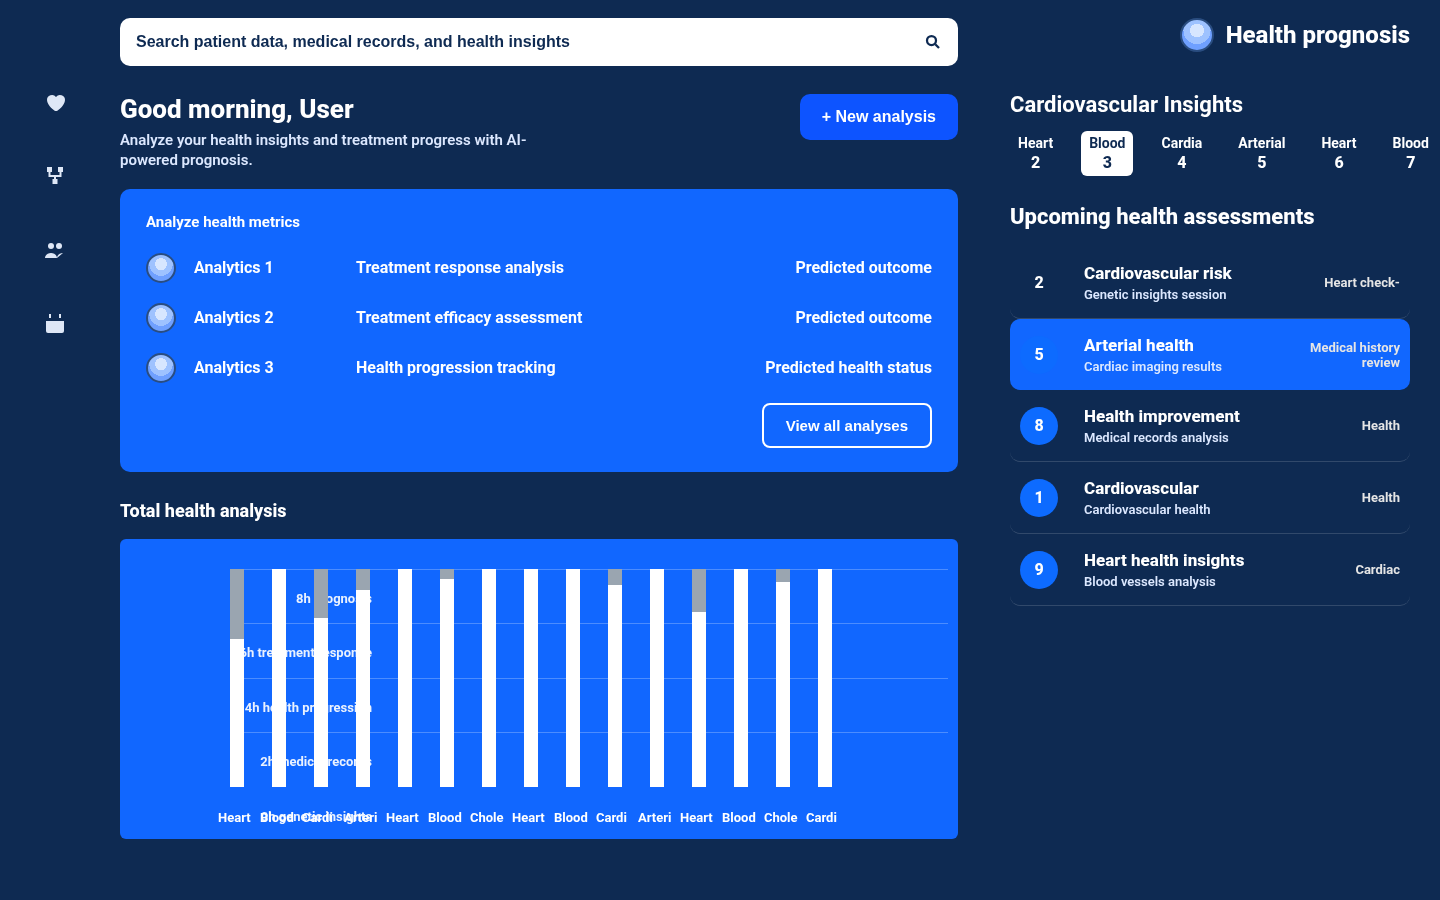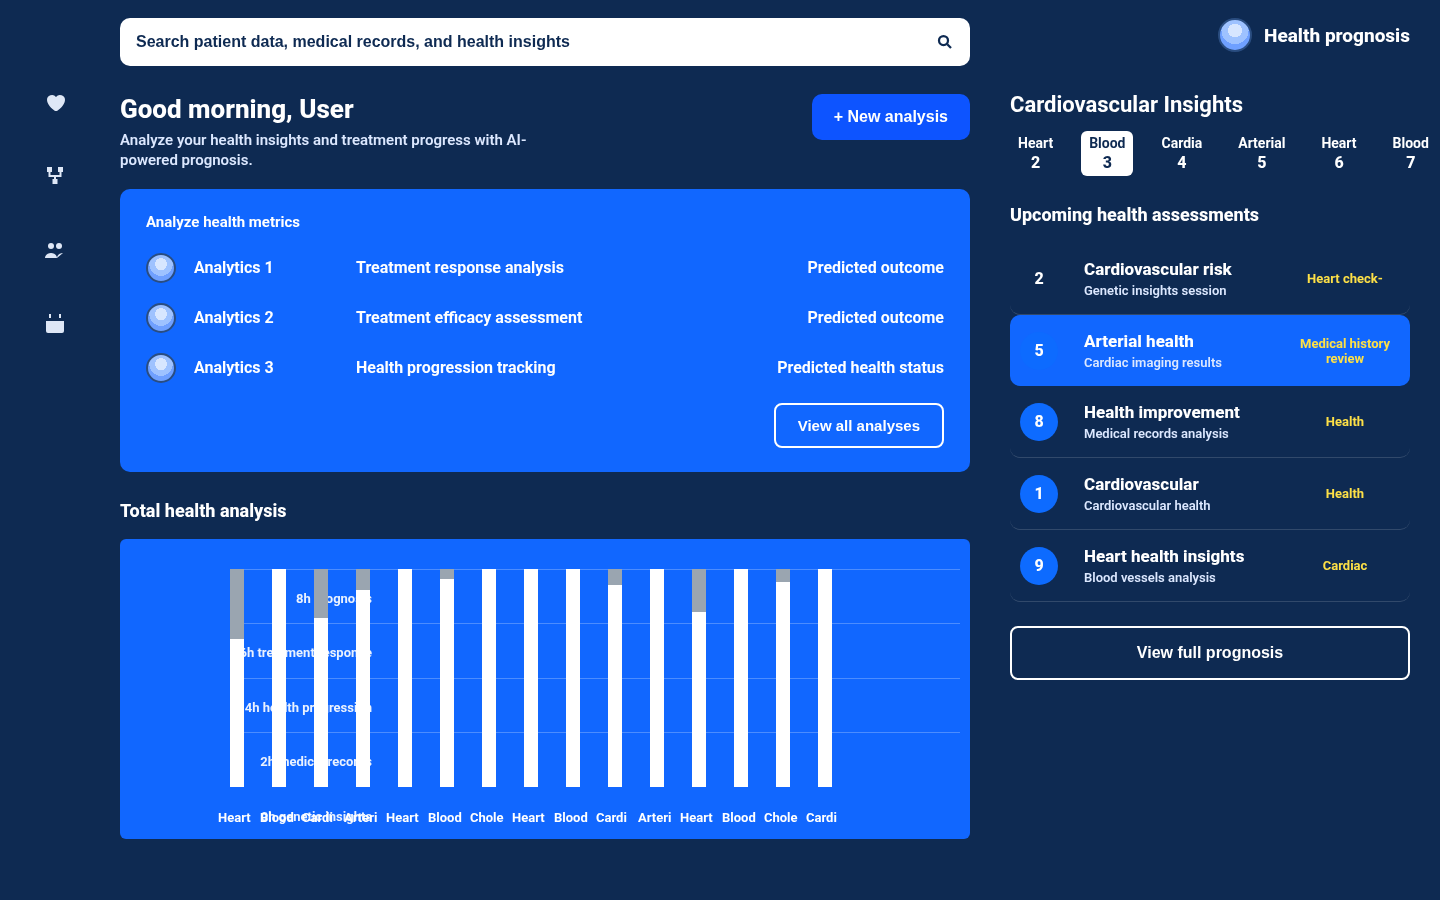--- a/index.html
+++ b/index.html
@@ -14,33 +14,33 @@
 .app { display: flex; height: 100%; }
 .sidebar {
   width: 110px;
   padding-top: 90px;
   display: flex;
   flex-direction: column;
   align-items: center;
   gap: 50px;
 }
 .sidebar .sicon { width: 24px; height: 24px; color: #eaf2ff; opacity: .95; cursor: pointer; }
-.main { flex: 1; padding: 18px 30px 0 10px; display: flex; gap: 40px; }
+.main { flex: 1; padding: 18px 30px 0 10px; display: flex; gap: 52px; }
 .left { flex: 1; min-width: 0; }
 .right { width: 400px; }
 
 .search-row { display:flex; align-items:center; gap: 30px; margin-bottom: 28px; }
 .search {
   background: #fff; color:#0e2a52; flex:1; height: 48px; border-radius: 10px;
   display:flex; align-items:center; padding: 0 16px;
 }
 .search input { flex:1; border:0; outline:0; font-size:16px; font-weight:600; color:#0e2a52; background:transparent; }
 .search input::placeholder { color:#0e2a52; font-weight:600; }
 .search .mag { width:18px;height:18px;color:#0e2a52; }
-.user-chip { display:flex; align-items:center; gap:12px; font-weight:800; font-size:19px; }
+.user-chip { display:flex; align-items:center; gap:12px; font-weight:800; font-size:24px; }
 .avatar {
   width:34px;height:34px;border-radius:50%;
   background: radial-gradient(circle at 50% 35%, #d7e6ff 0 28%, #9ec2ff 0 55%, #6fa0ff 0 100%);
   border:2px solid #2a4d80;
 }
 
 .greet-row { display:flex; justify-content: space-between; align-items:flex-start; margin-bottom: 18px; }
 .greet h1 { font-size: 26px; font-weight:800; margin-bottom: 6px; }
 .greet p { font-size: 15px; font-weight:600; color:#dce8ff; max-width: 430px; line-height:1.35; }
 .new-btn {
@@ -70,28 +70,28 @@
 .xlabels { position:absolute; left:110px; right:10px; bottom:14px; display:flex; gap:28px; }
 .xlabels span { width:14px; font-size:13px; font-weight:700; text-align:center; display:block; overflow:visible; white-space:nowrap; transform: translateX(-12px); }
 
 .right h2 { font-size:22px; font-weight:700; margin: 40px 0 14px; }
 .tabs { display:flex; gap:20px; margin-bottom: 28px; }
 .tab { text-align:center; cursor:pointer; padding:4px 8px; border-radius:6px; }
 .tab .tlab { font-size:14px; font-weight:700; }
 .tab .tnum { font-size:16px; font-weight:800; margin-top:2px; }
 .tab.active { background:#fff; color:#0e2a52; }
 
-.assess-title { font-size:18px; font-weight:800; margin-bottom: 18px; }
+.assess-title { font-size:22px; font-weight:800; margin-bottom: 18px; }
 .assess-list { display:flex; flex-direction:column; }
 .assess-item { display:grid; grid-template-columns: 48px 1fr 110px; gap:16px; align-items:center; padding:16px 10px; border-bottom:1px solid rgba(255,255,255,.15); cursor:pointer; border-radius:10px; }
 .assess-item.highlight { background:#1167ff; border-bottom:none; }
 .circle { width:38px;height:38px;border-radius:50%;background:#0d6bff;display:flex;align-items:center;justify-content:center;font-weight:800; }
 .assess-item .atitle { font-weight:800; font-size:17px; }
 .assess-item .asub { font-size:13px; font-weight:600; color:#dce8ff; margin-top:4px; }
-.assess-item .atag { font-size:13px; font-weight:700; text-align:center; color:#fde047; }
+.assess-item .atag { font-size:13px; font-weight:700; text-align:right; color:#e5e5e5; }
 .assess-item:first-child .circle { background:transparent; }
 
 .full-btn { margin-top:24px; width:100%; background:transparent; border:2px solid #fff; color:#fff; font-weight:800; padding:16px; border-radius:8px; cursor:pointer; font-size:16px; }
 </style>
 </head>
 <body>
 
 <div class="app">
   <div class="sidebar">
     <div class="sicon">
@@ -370,16 +370,15 @@
           <div class="assess-item">
             <div class="circle" style="">9</div>
             <div>
               <div class="atitle">Heart health insights</div>
               <div class="asub">Blood vessels analysis</div>
             </div>
             <div class="atag">Cardiac</div>
           </div>
         </div>
 
-      <button class="full-btn">View full prognosis</button>
     </div>
   </div>
 </div>
 
 </body></html>

